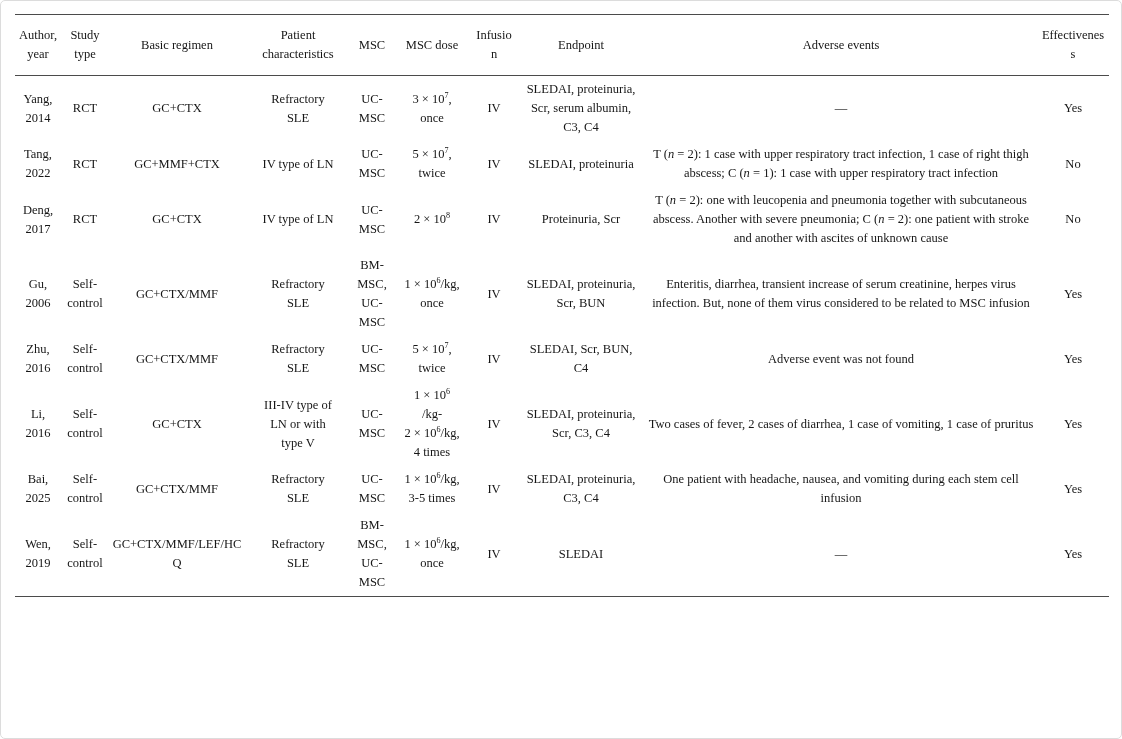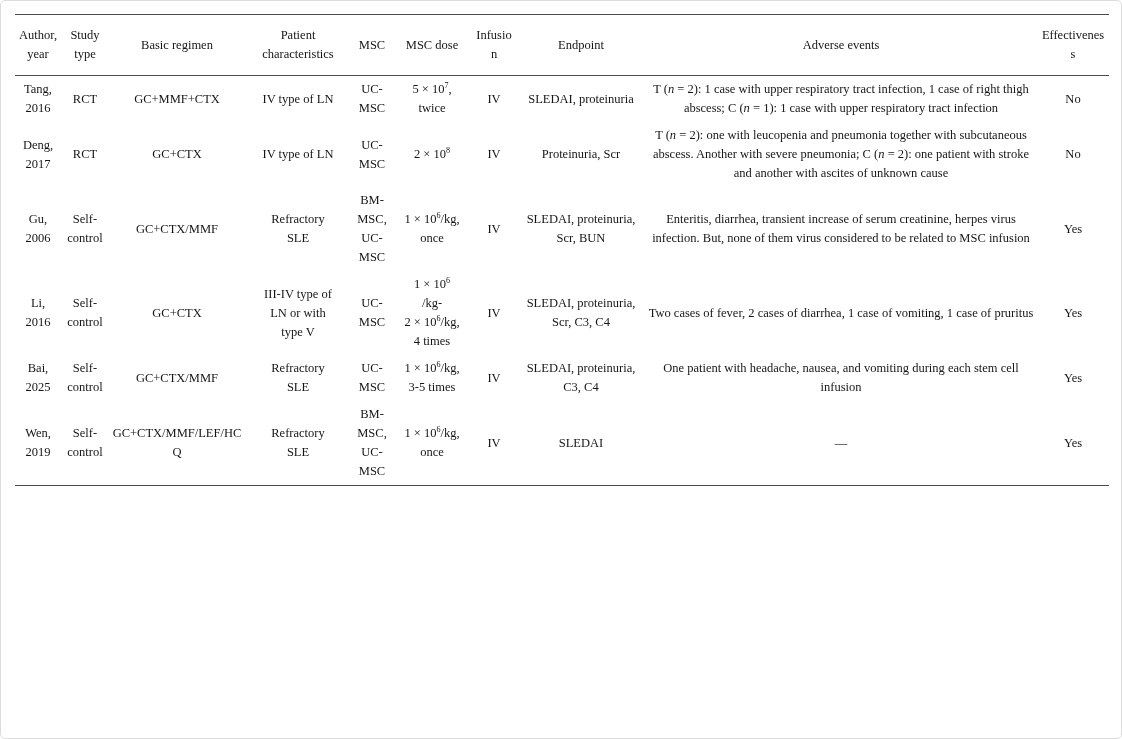--- a/index.html
+++ b/index.html
@@ -80,22 +80,40 @@
           <th>MSC</th>
           <th>MSC dose</th>
           <th>Infusion</th>
           <th>Endpoint</th>
           <th>Adverse events</th>
           <th>Effectiveness</th>
         </tr>
       </thead>
       <tbody>
           <tr>
+            <td>Yang,
+2014</td>
+            <td>RCT</td>
+            <td>GC+CTX</td>
+            <td>Refractory
+SLE</td>
+            <td>UC-
+MSC</td>
+            <td>3 × 10<sup>7</sup>,
+once</td>
+            <td>IV</td>
+            <td>SLEDAI, proteinuria,
+Scr, serum albumin,
+C3, C4</td>
+            <td>—</td>
+            <td>Yes</td>
+          </tr>
+          <tr>
             <td>Tang,
-2016</td>
+2022</td>
             <td>RCT</td>
             <td>GC+MMF+CTX</td>
             <td>IV type of LN</td>
             <td>UC-
 MSC</td>
             <td>5 × 10<sup>7</sup>,
 twice</td>
             <td>IV</td>
             <td>SLEDAI, proteinuria</td>
             <td>T (<i>n</i> = 2): 1 case with upper respiratory tract infection, 1 case of right thigh abscess; C (<i>n</i> = 1): 1 case with upper respiratory tract infection</td>
@@ -126,20 +144,38 @@
             <td>BM-
 MSC,
 UC-
 MSC</td>
             <td>1 × 10<sup>6</sup>/kg,
 once</td>
             <td>IV</td>
             <td>SLEDAI, proteinuria,
 Scr, BUN</td>
             <td>Enteritis, diarrhea, transient increase of serum creatinine, herpes virus infection. But, none of them virus considered to be related to MSC infusion</td>
+            <td>Yes</td>
+          </tr>
+          <tr>
+            <td>Zhu,
+2016</td>
+            <td>Self-
+control</td>
+            <td>GC+CTX/MMF</td>
+            <td>Refractory
+SLE</td>
+            <td>UC-
+MSC</td>
+            <td>5 × 10<sup>7</sup>,
+twice</td>
+            <td>IV</td>
+            <td>SLEDAI, Scr, BUN,
+C4</td>
+            <td>Adverse event was not found</td>
             <td>Yes</td>
           </tr>
           <tr>
             <td>Li,
 2016</td>
             <td>Self-
 control</td>
             <td>GC+CTX</td>
             <td>III-IV type of
 LN or with

